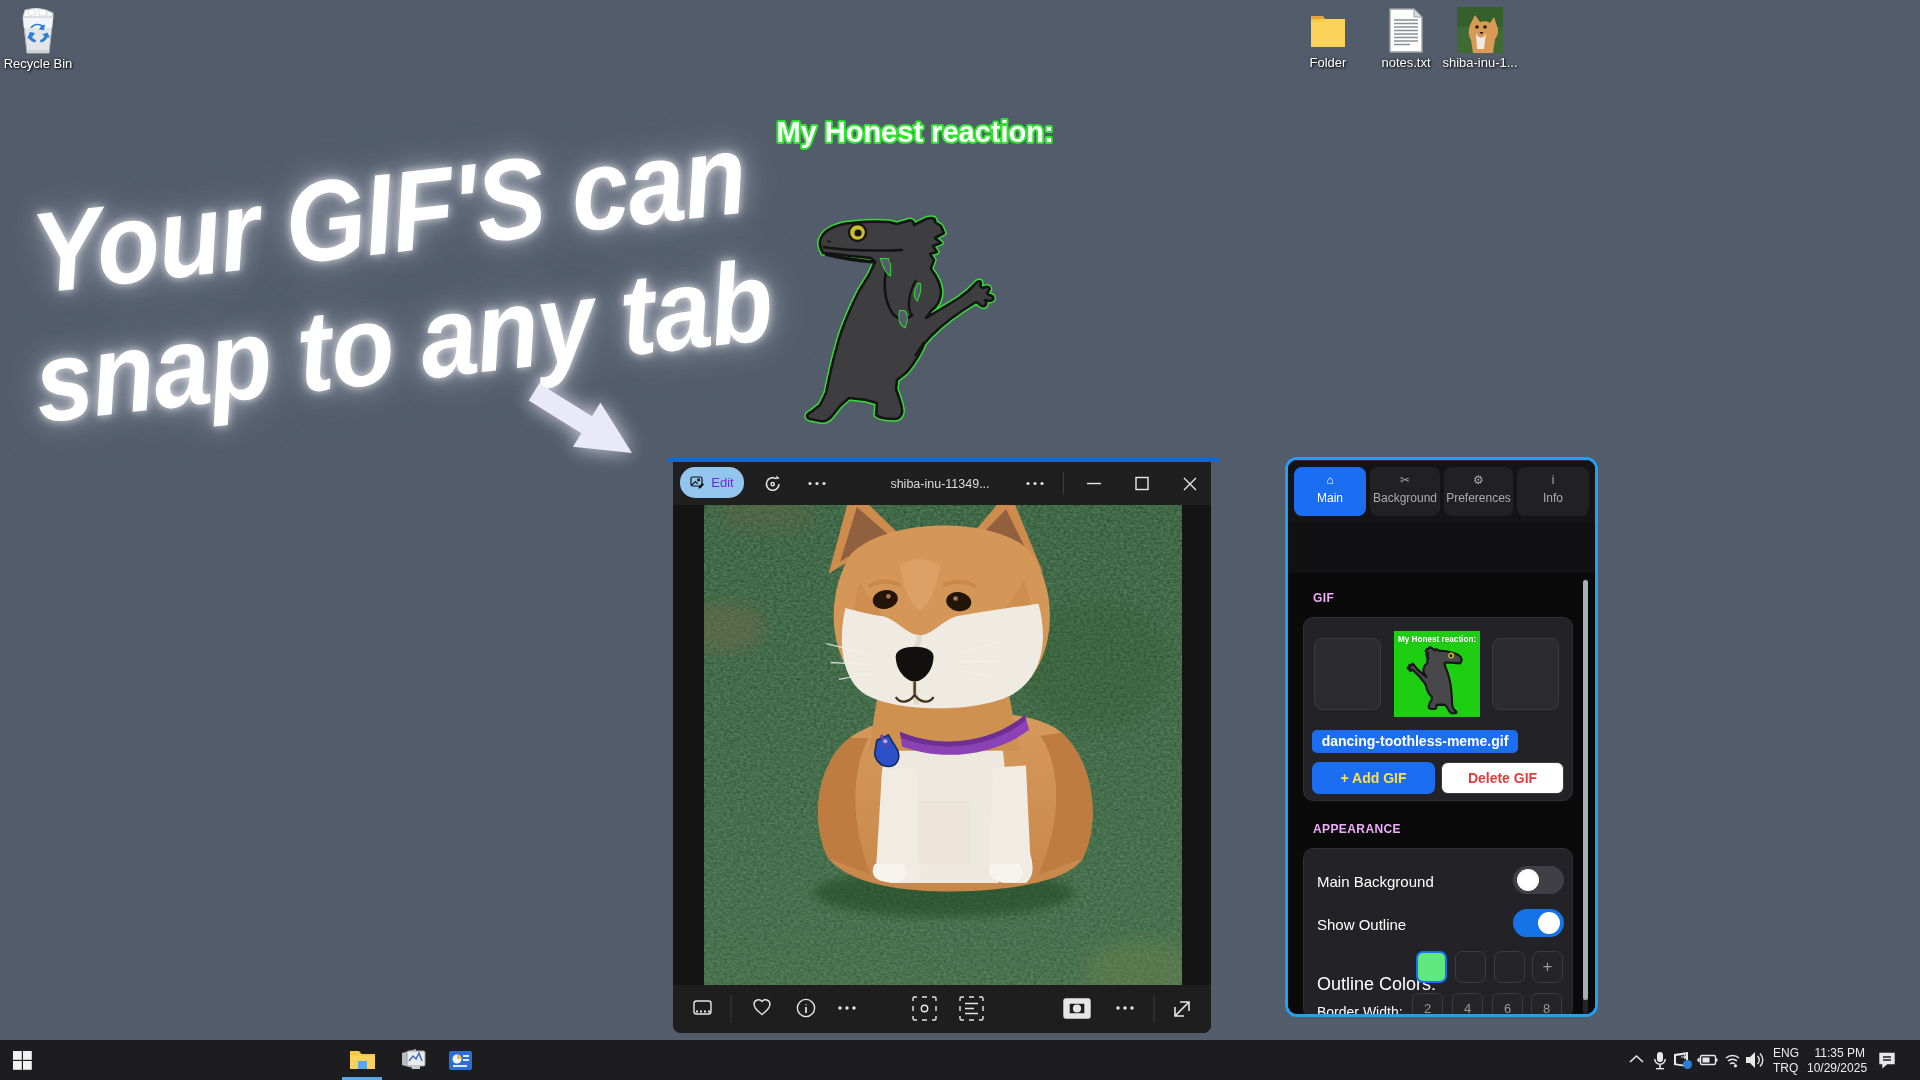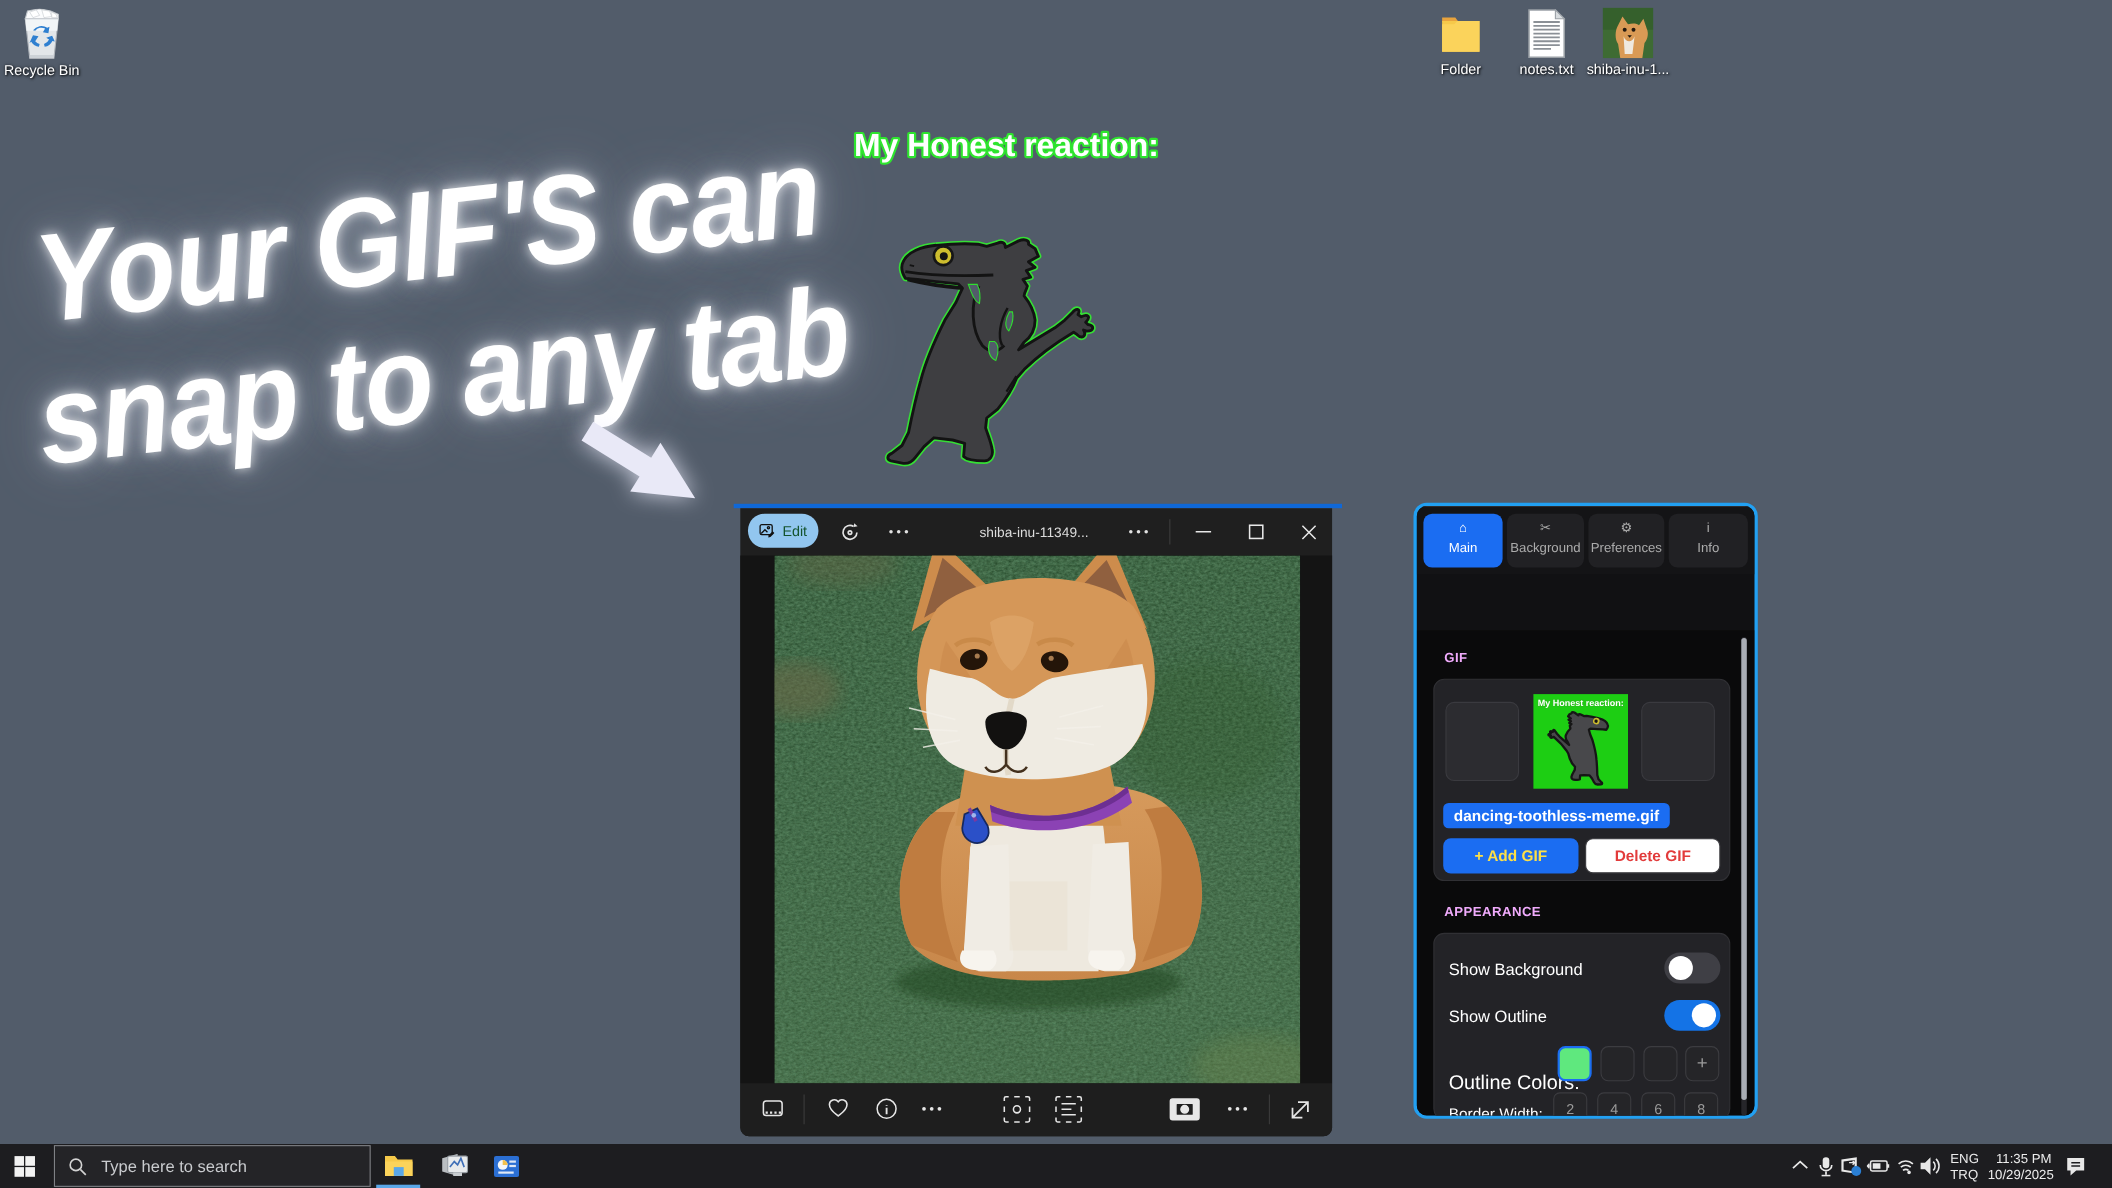--- a/index.html
+++ b/index.html
@@ -21,21 +21,21 @@
     text-shadow:0 0 9px rgba(255,255,255,.75), 0 0 24px rgba(235,240,255,.45), 0 0 55px rgba(225,232,250,.28); }
 
   
 
   
   #pwin { position:absolute; left:673px; top:462px; width:538px; height:571px;
     background:#1f1f1f; border-radius:0 0 8px 8px; }
   #pwin-topline { position:absolute; left:667px; top:458px; width:553px; height:4px; background:#0f68d8; }
   #ptitle { position:absolute; left:0; top:0; width:100%; height:43px; }
   #editbtn { position:absolute; left:7px; top:5px; width:64px; height:31px; background:#92c6ef;
-    border-radius:15px; color:#14532d; font-size:13px; display:flex; align-items:center; justify-content:center; gap:6px; }
+    border-radius:15px; color:#6d28d9; font-size:13px; display:flex; align-items:center; justify-content:center; gap:6px; }
   .tbtn { position:absolute; top:0; height:43px; display:flex; align-items:center; justify-content:center; color:#e6e6e6; }
   #pimg { position:absolute; left:31px; top:43px; width:478px; height:480px; background:#101010; }
   #pimgbg { position:absolute; left:0; top:43px; width:538px; height:480px; background:#141414; }
   #ptool { position:absolute; left:0; top:523px; width:538px; height:48px; background:#1e1e1e;
     border-radius:0 0 8px 8px; }
 
   
   #spanel { position:absolute; left:1285px; top:457px; width:313px; height:560px;
     background:#111113; border:3px solid #22a0f2; border-radius:12px; overflow:hidden; }
   #shead { position:relative; height:50px; background:#19191b; }
@@ -377,21 +377,21 @@
           </g>
         </svg>
       </div>
       <div class="thumb" style="left:188px;"></div>
       <div id="fnamebar">dancing-toothless-meme.gif</div>
       <div class="gbtn" id="addbtn">+ Add GIF</div>
       <div class="gbtn" id="delbtn">Delete GIF</div>
     </div>
     <div class="slabel" style="left:25px; top:249px;">APPEARANCE</div>
     <div class="scard" style="top:275px; height:170px;">
-      <div class="srow" style="left:13px; top:24px;">Show Background</div>
+      <div class="srow" style="left:13px; top:24px;">Main Background</div>
       <div class="toggle tog-off" style="left:209px; top:17px;">
           <div class="knob"></div>
         </div>
       <div class="srow" style="left:13px; top:67px;">Show Outline</div>
       <div class="toggle tog-on" style="left:209px; top:60px;">
           <div class="knob"></div>
         </div>
       <div class="srow" style="left:13px; top:125px; font-size:18px;">Outline Colors:</div>
       <div class="swatch" style="left:112px; top:102px; background:#5fe87e; border:2px solid #1b6df2;"></div>
       <div class="swatch" style="left:151px; top:102px;"></div>
@@ -408,27 +408,20 @@
   </div>
 </div>
 
 <div id="taskbar">
   <svg class="abs" style="left:13px; top:11px;" width="19" height="19" viewBox="0 0 19 19" fill="#f2f2f2">
     <rect x="0" y="0" width="8.8" height="8.8"></rect>
       <rect x="10" y="0" width="8.8" height="8.8"></rect>
     <rect x="0" y="10" width="8.8" height="8.8"></rect>
       <rect x="10" y="10" width="8.8" height="8.8"></rect>
   </svg>
-  <div id="searchbox">
-    <svg style="margin-left:12px;" width="17" height="17" viewBox="0 0 17 17" fill="none" stroke="#d2d2d2" stroke-width="1.5">
-      <circle cx="7" cy="7" r="5.2"></circle>
-        <path d="M11 11 L16 16"></path>
-    </svg>
-    <div class="txt">Type here to search</div>
-  </div>
   <svg class="abs" style="left:349px; top:9px;" width="27" height="22" viewBox="0 0 27 22">
     <path d="M1 2 h9 l2.5 3 H26 v15 H1 Z" fill="#f6c94a"></path>
     <path d="M1 7 h25 v13 H1 Z" fill="#fbd35b"></path>
     <rect x="9" y="12" width="9" height="8" fill="#5aa7e8"></rect>
   </svg>
   <div class="abs" style="left:342px; top:37px; width:40px; height:3px; background:#5aa7e8;"></div>
   <svg class="abs" style="left:399px; top:9px;" width="27" height="23" viewBox="0 0 27 23">
     <path d="M3 4 l14 -4 v20 l-14 -4 Z" fill="#b9bdc1"></path>
     <rect x="8" y="2" width="18" height="15" rx="1.5" fill="#e8eaec" stroke="#9aa0a6"></rect>
     <path d="M10 12 l4 -5 3 3 3 -6 3 8" stroke="#3f6fb8" stroke-width="1.5" fill="none"></path>

